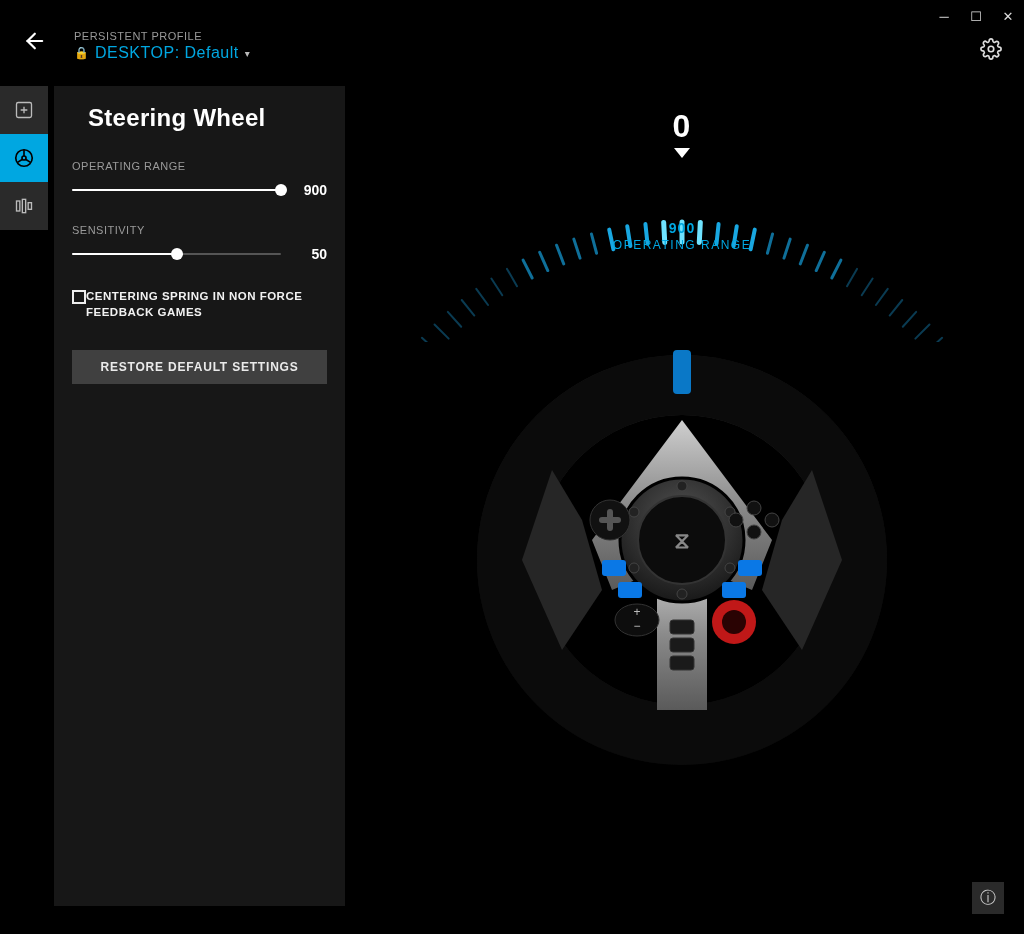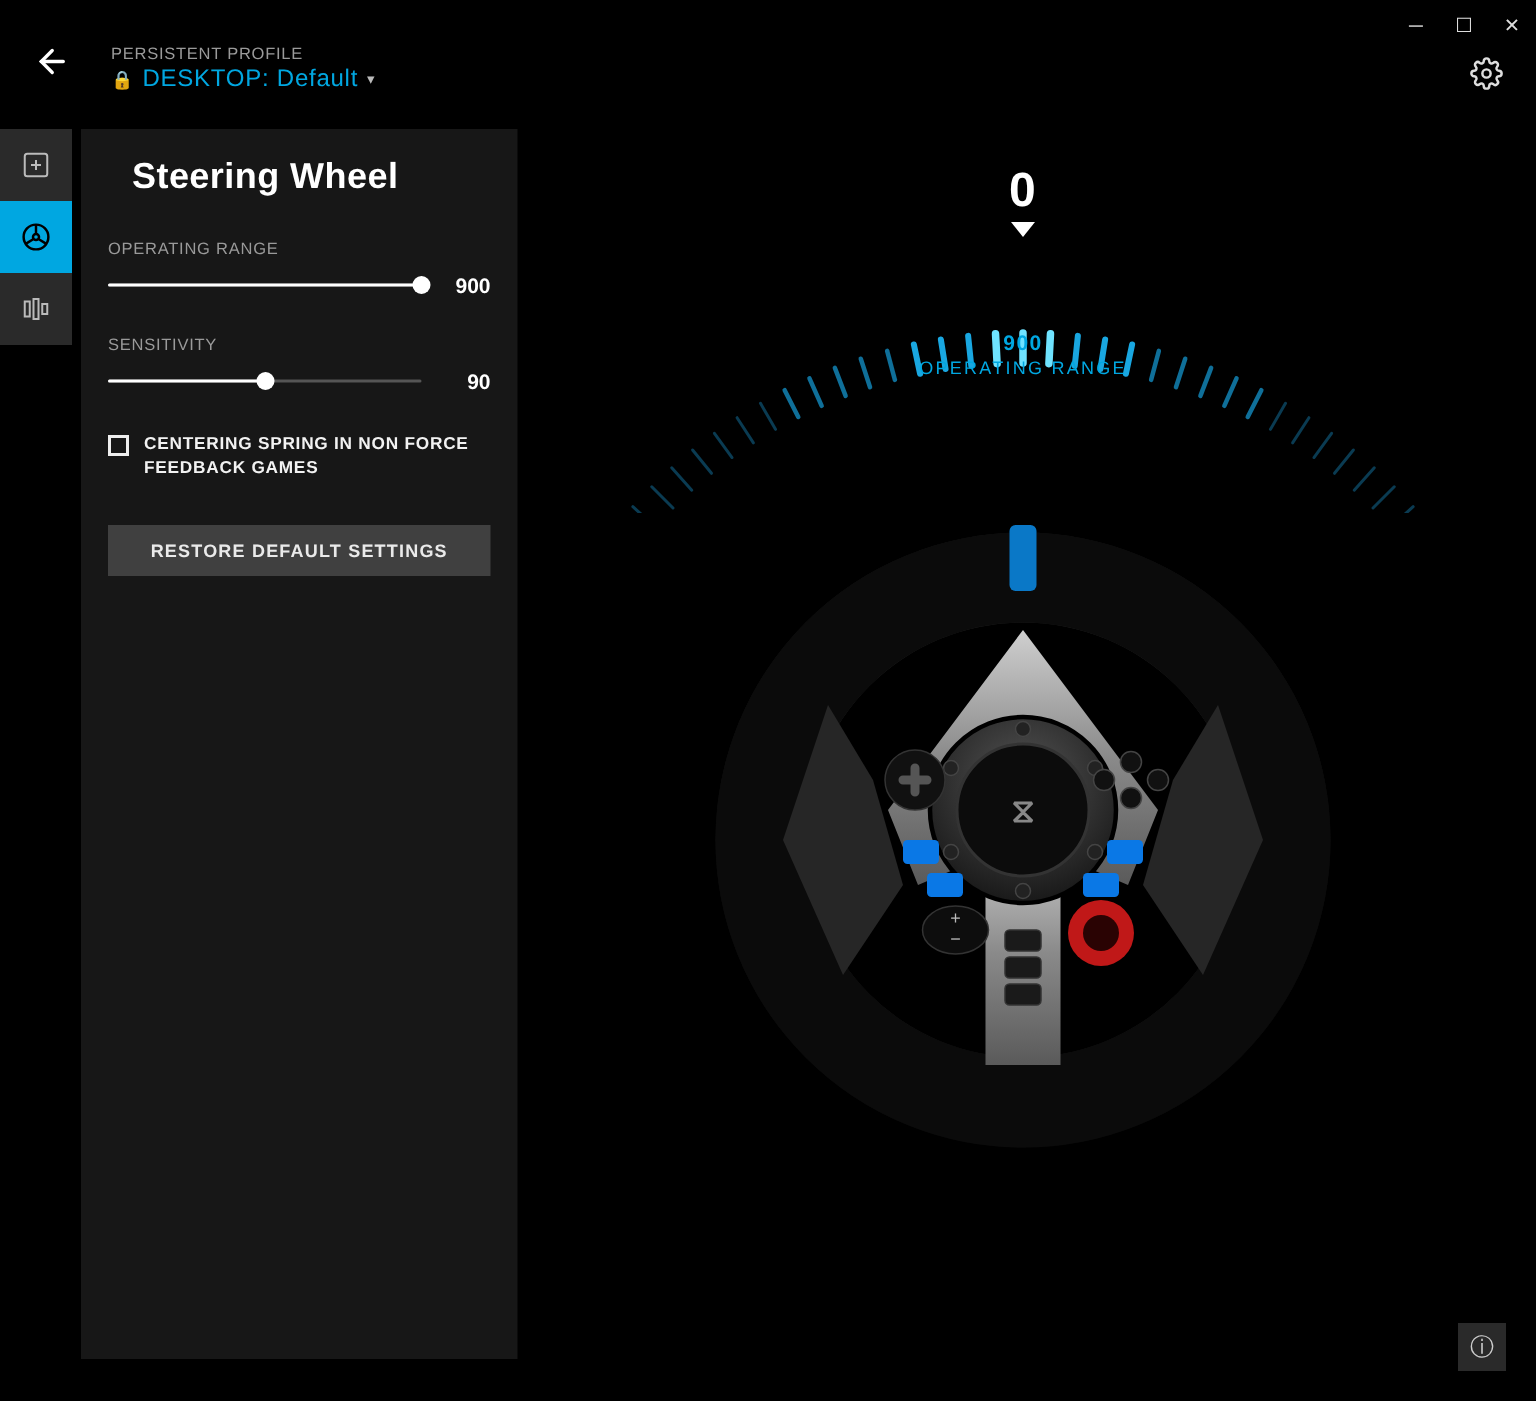--- a/index.html
+++ b/index.html
@@ -37,21 +37,21 @@
   .panel h1{margin:0 0 28px 16px;font-size:24px;font-weight:600;color:var(--title);letter-spacing:.3px;}
   .setting{margin-bottom:26px;}
   .setting-label{font-size:11px;letter-spacing:.5px;color:var(--muted);margin-bottom:10px;}
   .slider-row{display:flex;align-items:center;gap:12px;}
   .slider{flex:1;position:relative;height:16px;}
   .track{position:absolute;left:0;right:0;top:7px;height:2px;background:#555;border-radius:1px;}
   .fill{position:absolute;left:0;top:7px;height:2px;background:#fff;border-radius:1px;}
   .knob{position:absolute;top:2px;width:12px;height:12px;border-radius:50%;background:#fff;transform:translateX(-50%);}
   .knob.dim{background:#bfbfbf;}
   .value{width:34px;text-align:right;font-size:14px;color:#fff;font-weight:600;}
-  .checkbox-row{display:flex;gap:10px;align-items:flex-start;margin-top:4px;margin-bottom:30px;cursor:pointer;}
+  .checkbox-row{display:flex;align-items:flex-start;margin-top:4px;margin-bottom:30px;cursor:pointer;}
   .checkbox{width:14px;height:14px;border:2px solid #eee;margin-top:2px;flex:0 0 auto;}
   .checkbox-label{font-size:11.5px;letter-spacing:.5px;line-height:1.4;color:#f2f2f2;font-weight:600;}
   .restore-btn{width:100%;background:#404040;color:#eaeaea;border:none;padding:10px 0;font-size:12px;letter-spacing:.8px;font-weight:700;cursor:pointer;}
   
   .display{position:absolute;left:360px;top:90px;right:20px;bottom:20px;}
   .angle-readout{position:absolute;left:50%;top:18px;transform:translateX(-50%);font-size:32px;font-weight:700;color:#fff;letter-spacing:1px;}
   .angle-arrow{position:absolute;left:50%;top:58px;transform:translateX(-50%);width:0;height:0;border-left:8px solid transparent;border-right:8px solid transparent;border-top:10px solid #fff;}
   .range-value{position:absolute;left:50%;top:130px;transform:translateX(-50%);color:var(--accent);font-size:14px;font-weight:600;letter-spacing:1px;}
   .range-label{position:absolute;left:50%;top:148px;transform:translateX(-50%);color:var(--accent);font-size:12px;letter-spacing:1.5px;}
   .gauge{position:absolute;left:50%;top:82px;transform:translateX(-50%);}
@@ -132,21 +132,21 @@
   </div>
 
   <div class="setting">
     <div class="setting-label">SENSITIVITY</div>
     <div class="slider-row">
       <div class="slider">
         <div class="track"></div>
           <div class="fill" style="width:50%"></div>
           <div class="knob" style="left:50%"></div>
       </div>
-      <div class="value">90</div>
+      <div class="value">50</div>
     </div>
   </div>
 
 
   <div class="checkbox-row">
     <div class="checkbox"></div>
     <div class="checkbox-label">CENTERING SPRING IN NON FORCE FEEDBACK GAMES</div>
   </div>
 
   <button class="restore-btn">RESTORE DEFAULT SETTINGS</button>

